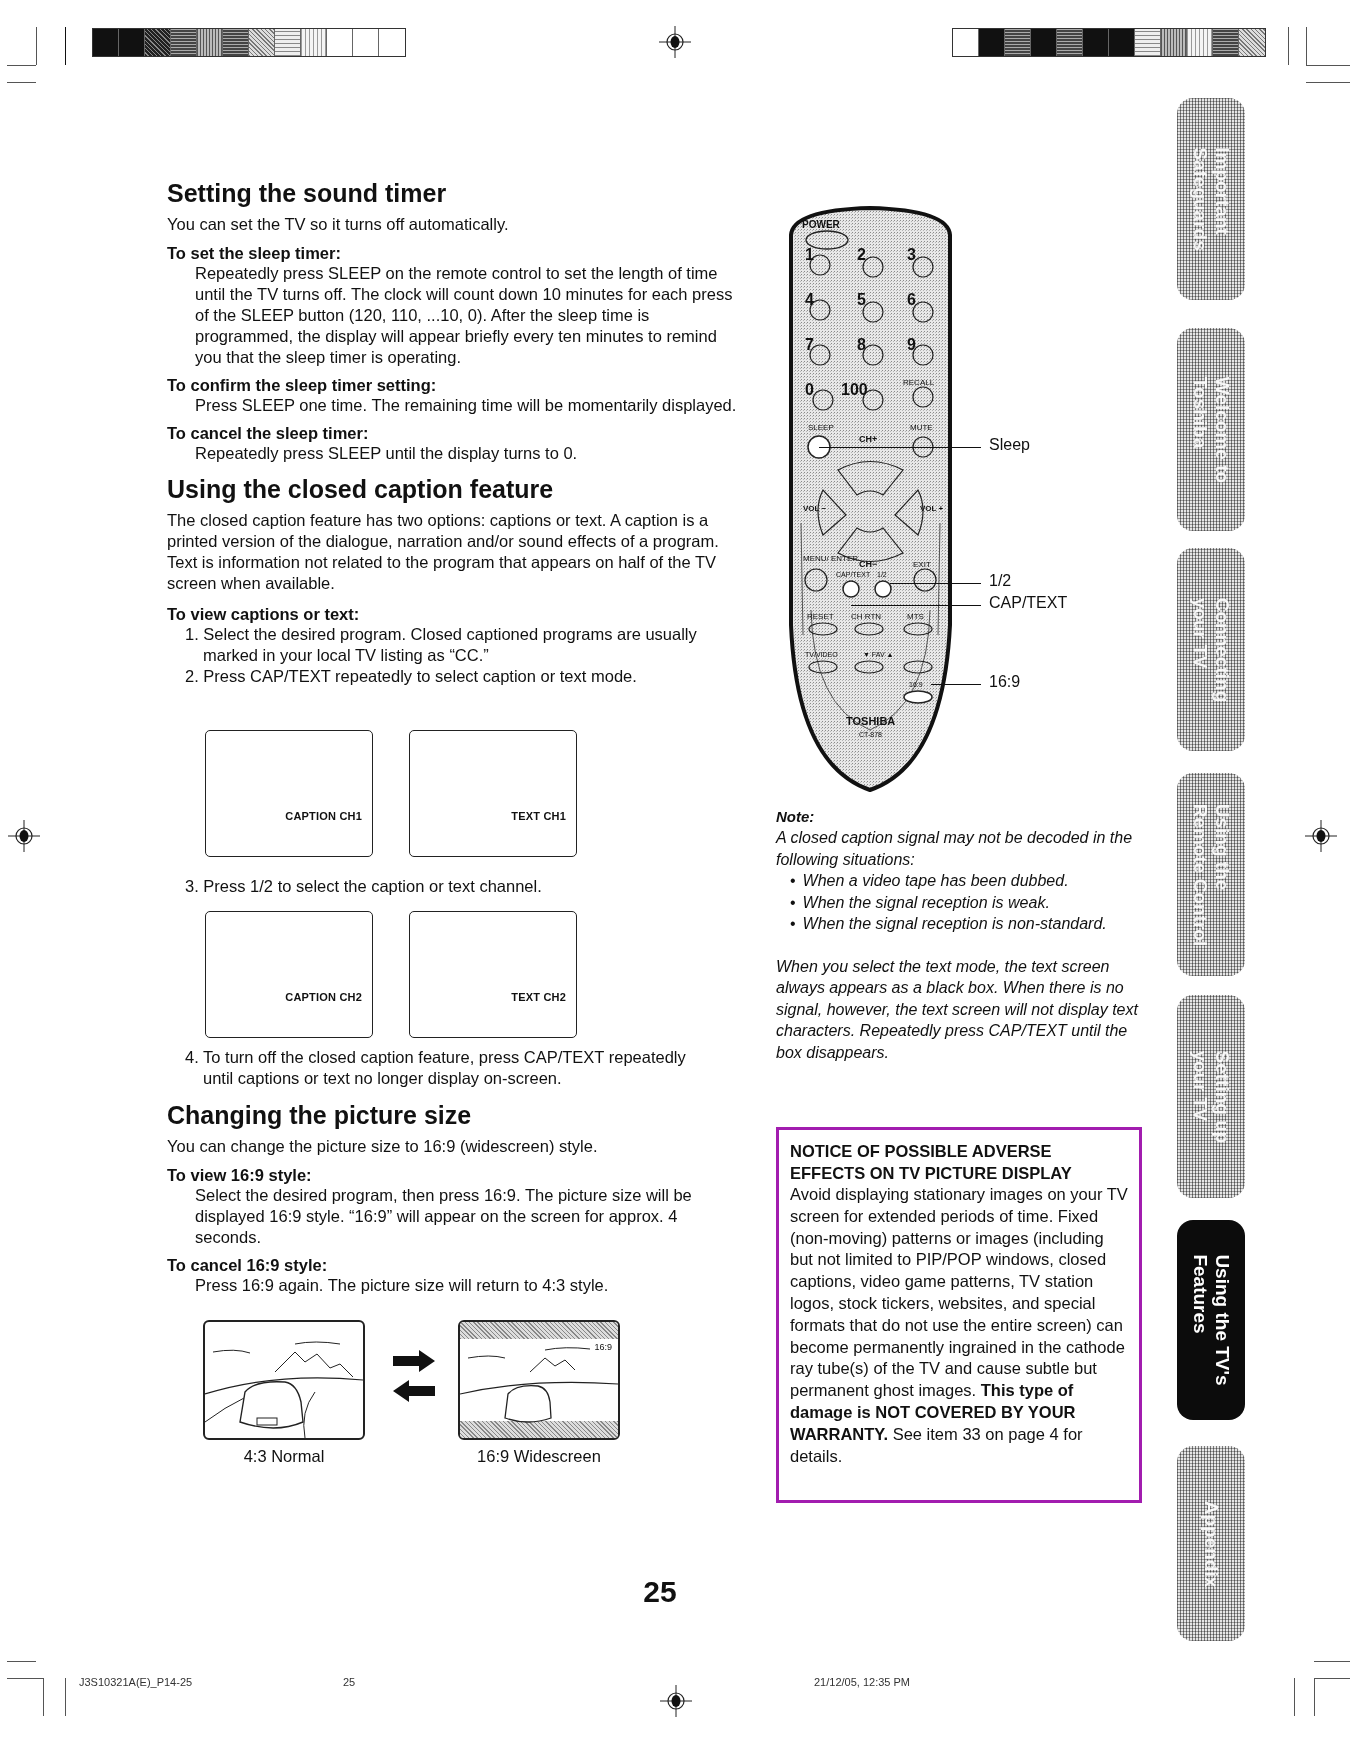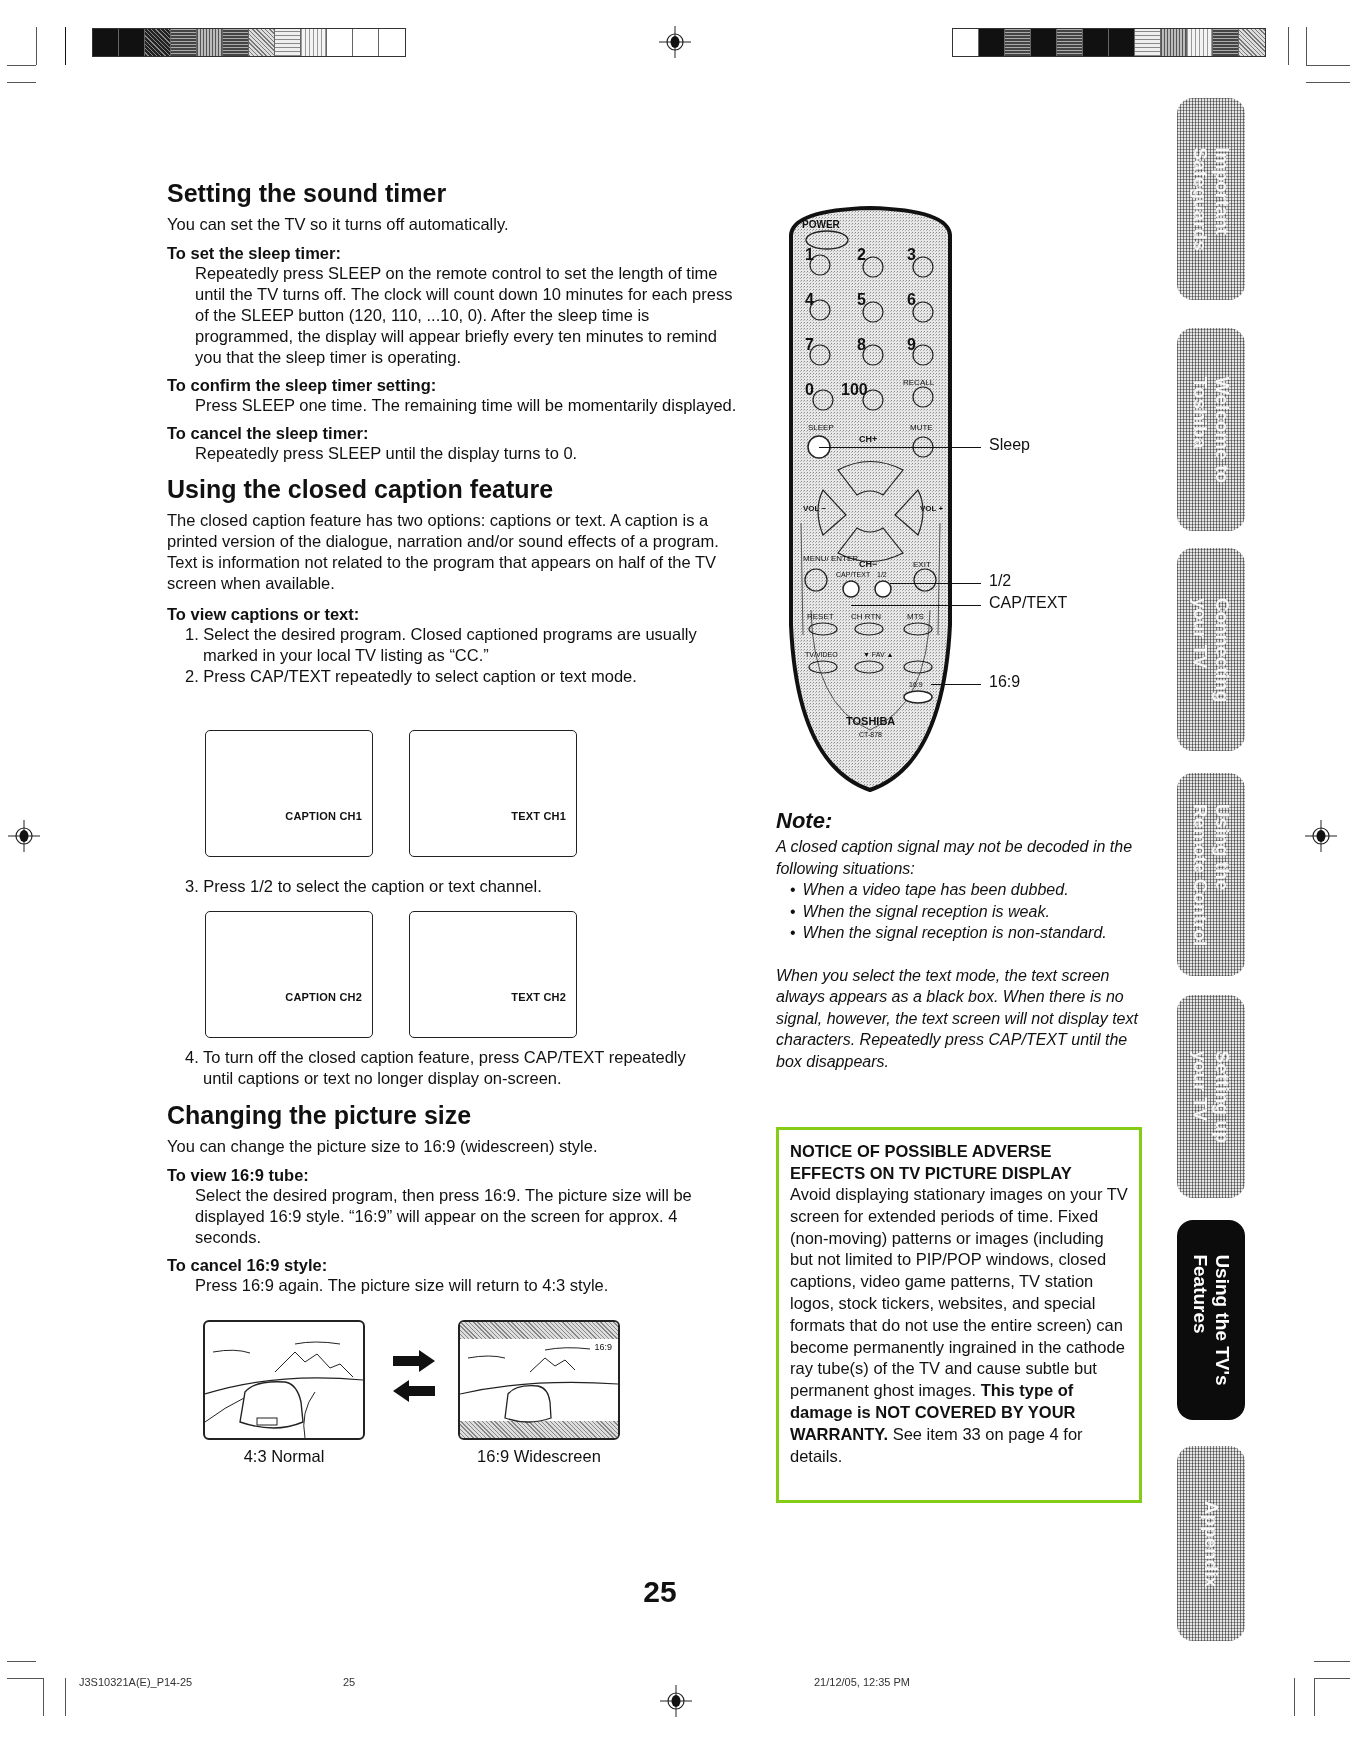--- a/index.html
+++ b/index.html
@@ -41,27 +41,27 @@
   .pic.wide .band { position: absolute; left: 0; right: 0; height: 17px;
      background: repeating-linear-gradient(45deg,#888 0 1px,#ddd 1px 3px); }
   .piclabel { position: absolute; font-size: 16.5px; text-align: center; width: 200px; }
 
   
   .remote-label { position: absolute; font-size: 16px; }
   .leader { position: absolute; height: 1px; background: #111; }
 
   
   .note { position: absolute; left: 776px; top: 808px; width: 370px; font-style: italic; }
-  .note h3 { font-size: 22px; font-weight: bold; margin: 0 0 2px 0; font-style: italic; }
+  .note h3 { font-size: 15px; font-weight: bold; margin: 0 0 2px 0; font-style: italic; }
   .note p { font-size: 16px; line-height: 21.5px; margin: 0; }
   .note ul { list-style: none; margin: 0; padding: 0 0 0 14px; }
   .note ul li { font-size: 16px; line-height: 21.5px; }
   .note ul li::before { content: "\2022"; margin-right: 7px; font-style: normal; }
 
-  .notice { position: absolute; left: 776px; top: 1127px; width: 366px; height: 376px; border: 3px solid #84cc16; box-sizing: border-box; padding: 11px 8px 0 11px; }
+  .notice { position: absolute; left: 776px; top: 1127px; width: 366px; height: 376px; border: 3px solid #a21caf; box-sizing: border-box; padding: 11px 8px 0 11px; }
   .notice .title { font-size: 16.5px; font-weight: bold; line-height: 21.5px; margin: 0; }
   .notice .body { font-size: 16.5px; line-height: 21.8px; margin: 0; }
   .notice b { font-weight: bold; }
 
   
   .tab { position: absolute; left: 1177px; width: 68px; border-radius: 16px; overflow: hidden;
          background: repeating-linear-gradient(0deg,#9a9a9a 0 1px,#e6e6e6 1px 3px),
                      repeating-linear-gradient(90deg,#888 0 1px,transparent 1px 3px);
          background-blend-mode: multiply; }
   .tab .t { position: absolute; left: 50%; top: 50%; transform: translate(-50%,-50%) rotate(90deg);
@@ -173,21 +173,21 @@
 <div class="tvbox" style="left:409px;top:911px;">
   <span class="lbl">TEXT CH2</span>
 </div>
 <ol class="steps abs" style="left:167px;top:1047px;width:545px;">
   <li>4. To turn off the closed caption feature, press CAP/TEXT repeatedly until captions or text no longer display on-screen.</li>
 </ol>
 
 <div class="abs" style="left:167px;top:1100px;width:570px;">
   <h2 class="sec">Changing the picture size</h2>
   <p class="lead">You can change the picture size to 16:9 (widescreen) style.</p>
-  <p class="sub">To view 16:9 tube:</p>
+  <p class="sub">To view 16:9 style:</p>
   <p class="indent">Select the desired program, then press 16:9. The picture size will be displayed 16:9 style. “16:9” will appear on the screen for approx. 4 seconds.</p>
   <p class="sub">To cancel 16:9 style:</p>
   <p class="indent">Press 16:9 again. The picture size will return to 4:3 style.</p>
 </div>
 
 <div class="pic" style="left:203px;top:1320px;">
   <svg width="158" height="116" viewBox="0 0 158 116">
     <path d="M8 30 Q30 26 45 31 M90 22 Q110 18 135 22" fill="none" stroke="#222" stroke-width="1"></path>
     <path d="M70 50 L90 30 L100 40 L112 32 L125 46 L135 42 L148 55" fill="none" stroke="#222" stroke-width="1"></path>
     <path d="M0 72 Q70 50 158 58" fill="none" stroke="#222" stroke-width="1.2"></path>

